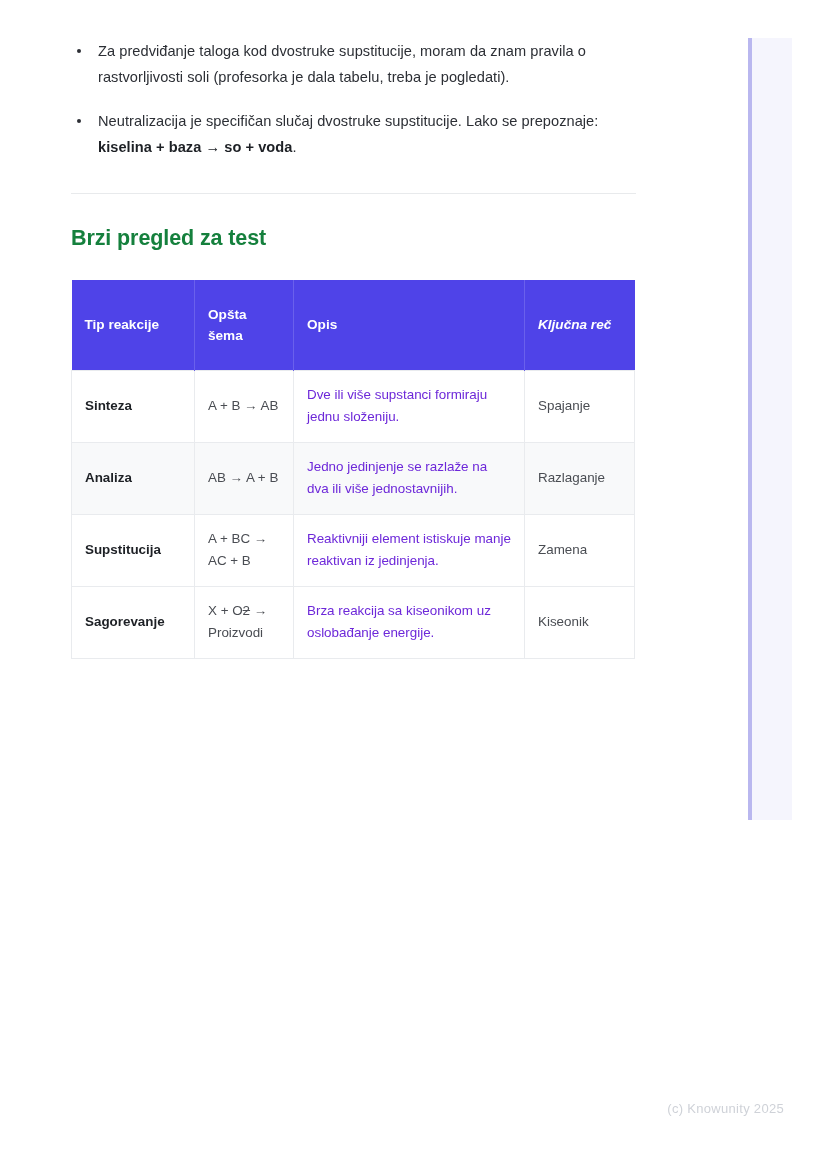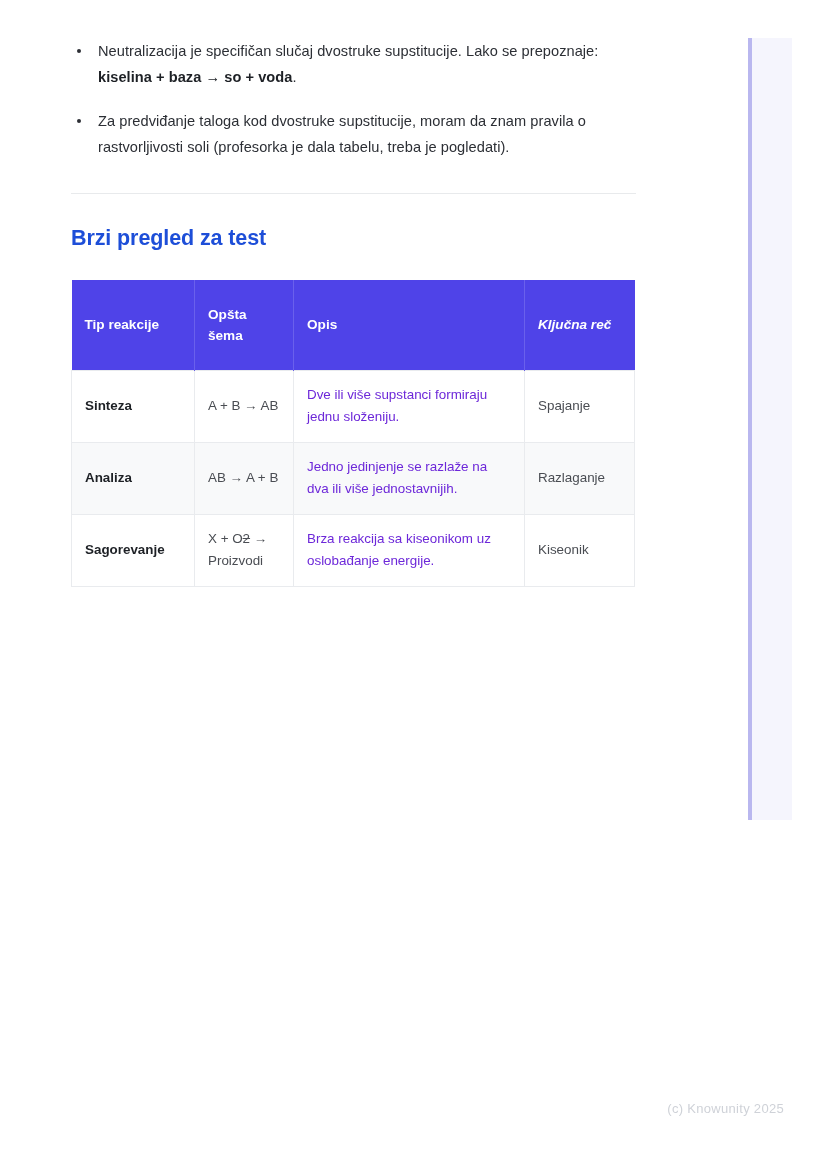--- a/index.html
+++ b/index.html
@@ -71,21 +71,21 @@
     height: 1px;
     background: #e8eaec;
     width: 565px;
   }
 
   
   .section-heading {
     margin: 29px 0 0 0;
     font-size: 21.5px;
     font-weight: 700;
-    color: #1d4ed8;
+    color: #15803d;
     letter-spacing: -0.1px;
     line-height: 30px;
   }
 
   
   .table-wrap {
     margin-top: 27px;
     width: 563px;
   }
   table.overview {
@@ -148,25 +148,25 @@
 </head>
 <body>
 
 <div class="side-strip"></div>
 
 <div class="content">
 
   <ul class="bullet-list">
     <li class="bullet-item">
       <span class="bullet-dot"></span>
-      <span><span>Neutralizacija je specifičan slučaj dvostruke supstitucije. Lako se prepoznaje: </span><b>kiselina + baza → so + voda</b><span>.</span></span>
+      <span><span>Za predviđanje taloga kod dvostruke supstitucije, moram da znam pravila o rastvorljivosti soli (profesorka je dala tabelu, treba je pogledati).</span></span>
     </li>
     <li class="bullet-item">
       <span class="bullet-dot"></span>
-      <span><span>Za predviđanje taloga kod dvostruke supstitucije, moram da znam pravila o rastvorljivosti soli (profesorka je dala tabelu, treba je pogledati).</span></span>
+      <span><span>Neutralizacija je specifičan slučaj dvostruke supstitucije. Lako se prepoznaje: </span><b>kiselina + baza → so + voda</b><span>.</span></span>
     </li>
   </ul>
 
   <div class="divider"></div>
 
   <h2 class="section-heading">Brzi pregled za test</h2>
 
   <div class="table-wrap">
     <table class="overview">
       <colgroup>
@@ -190,20 +190,26 @@
           <td class="col-desc">Dve ili više supstanci formiraju jednu složeniju.</td>
           <td class="col-key">Spajanje</td>
         </tr>
         <tr class="alt">
           <td class="col-type">Analiza</td>
           <td class="col-scheme">AB → A + B</td>
           <td class="col-desc">Jedno jedinjenje se razlaže na dva ili više jednostavnijih.</td>
           <td class="col-key">Razlaganje</td>
         </tr>
         <tr>
+          <td class="col-type">Supstitucija</td>
+          <td class="col-scheme">A + BC → AC + B</td>
+          <td class="col-desc">Reaktivniji element istiskuje manje reaktivan iz jedinjenja.</td>
+          <td class="col-key">Zamena</td>
+        </tr>
+        <tr>
           <td class="col-type">Sagorevanje</td>
           <td class="col-scheme"><span>X + O</span><span class="strike-sub">2</span><span> → Proizvodi</span></td>
           <td class="col-desc">Brza reakcija sa kiseonikom uz oslobađanje energije.</td>
           <td class="col-key">Kiseonik</td>
         </tr>
       </tbody>
     </table>
   </div>
 
 </div>

